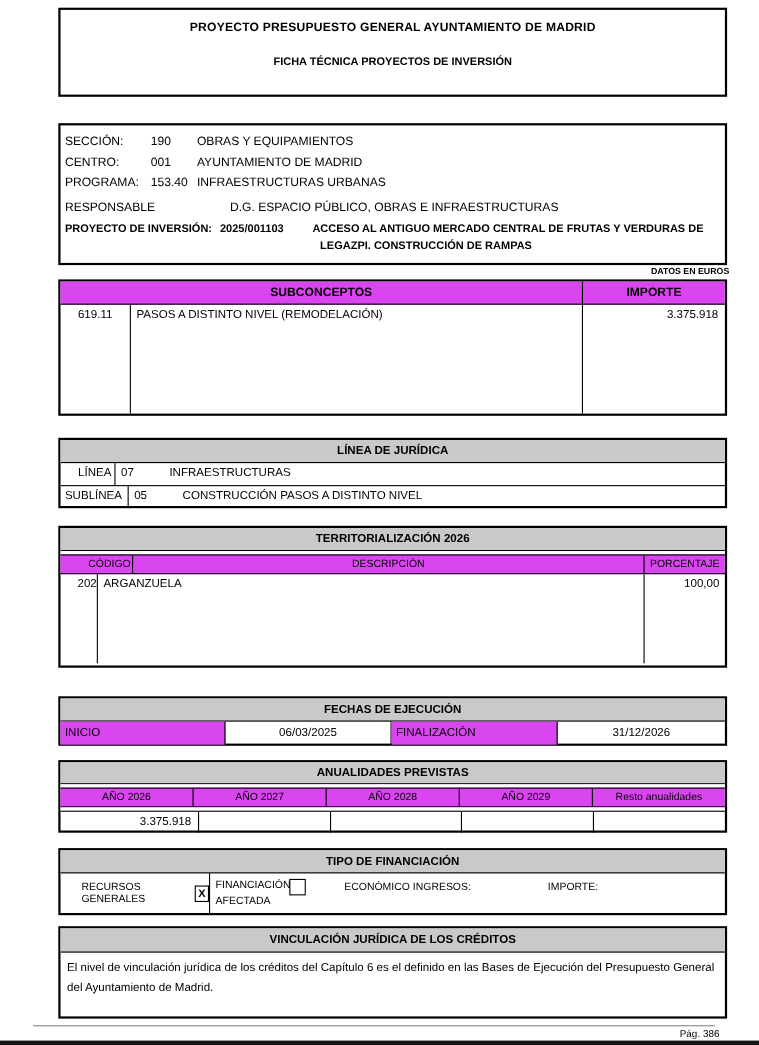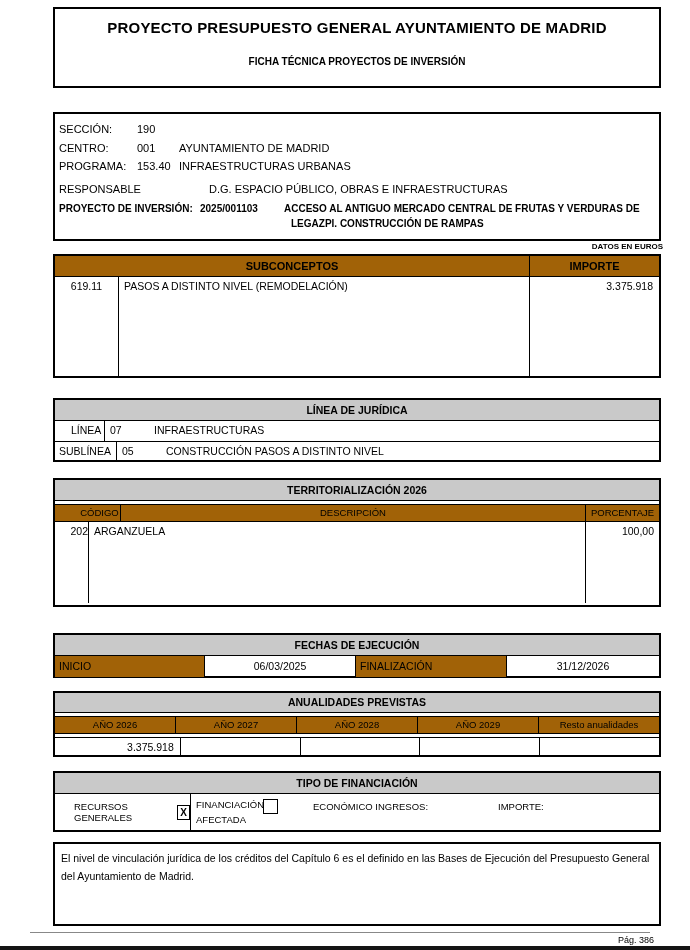--- a/index.html
+++ b/index.html
@@ -5,23 +5,23 @@
   html,body{margin:0;padding:0;background:#fff;}
   .page{
     position:relative;width:690px;height:950px;background:#ffffff;
     font-family:"Liberation Sans", sans-serif;color:#000;overflow:hidden;
   }
   .box{position:absolute;left:53px;width:604px;border:2px solid #000;background:#fff;box-sizing:content-box;}
   .hbar{background:#c9c9c9;font-weight:bold;text-align:center;border-bottom:1px solid #000;
         font-size:10.5px;line-height:20px;height:20px;}
   .flexrow{display:flex;}
   .cell{box-sizing:border-box;}
-  .gray{background:#a16207;}
+  .gray{background:#d946ef;}
   
-  .doc-title{font-size:15px;font-weight:bold;text-align:center;padding-top:10px;letter-spacing:.2px;}
+  .doc-title{font-size:11px;font-weight:bold;text-align:center;padding-top:10px;letter-spacing:.2px;}
   .doc-subtitle{font-size:10px;font-weight:bold;text-align:center;margin-top:20px;}
   
   .info-row{display:flex;padding:0 4px;font-size:11px;line-height:18.5px;}
   .info-label{width:78px;flex:none;}
   .info-code{width:42px;flex:none;}
   .info-value{flex:1;}
   .resp-label{width:150px;flex:none;}
   .proy-row{font-weight:bold;font-size:10px;line-height:15px;margin-top:3px;}
   .proy-label{width:141px;flex:none;}
   .proy-code{width:84px;flex:none;}
@@ -46,20 +46,21 @@
 
   <div class="box" style="top:7px;height:77px;">
     <div class="doc-title">PROYECTO PRESUPUESTO GENERAL AYUNTAMIENTO DE MADRID</div>
     <div class="doc-subtitle">FICHA TÉCNICA PROYECTOS DE INVERSIÓN</div>
   </div>
 
   <div class="box" style="top:112px;height:119px;padding-top:6px;">
     <div class="info-row">
       <span class="info-label">SECCIÓN:</span>
       <span class="info-code">190</span>
+      <span class="info-value">OBRAS Y EQUIPAMIENTOS</span>
     </div>
     <div class="info-row">
       <span class="info-label">CENTRO:</span>
       <span class="info-code">001</span>
       <span class="info-value">AYUNTAMIENTO DE MADRID</span>
     </div>
     <div class="info-row">
       <span class="info-label">PROGRAMA:</span>
       <span class="info-code">153.40</span>
       <span class="info-value">INFRAESTRUCTURAS URBANAS</span>
@@ -164,20 +165,21 @@
       </div>
       <div class="cell" style="width:50px;flex:none;padding-top:5px;">
         <span class="checkbox"></span>
       </div>
       <div class="cell" style="width:185px;flex:none;padding-top:7px;">ECONÓMICO INGRESOS:</div>
       <div class="cell" style="flex:1;padding-top:7px;">IMPORTE:</div>
     </div>
   </div>
 
   <div class="box" style="top:842px;height:80px;">
+    <div class="hbar" style="height:21px;line-height:21px;">VINCULACIÓN JURÍDICA DE LOS CRÉDITOS</div>
     <div style="padding:5px 8px 0 6px;font-size:10.5px;line-height:1.75;">El nivel de vinculación jurídica de los créditos del Capítulo 6 es el definido en las Bases de Ejecución del Presupuesto General del Ayuntamiento de Madrid.</div>
   </div>
 
   <div class="footer-rule"></div>
   <div class="footer-page">Pág. 386</div>
   <div class="bottom-bar"></div>
 
 </div>
 
 </body></html>

